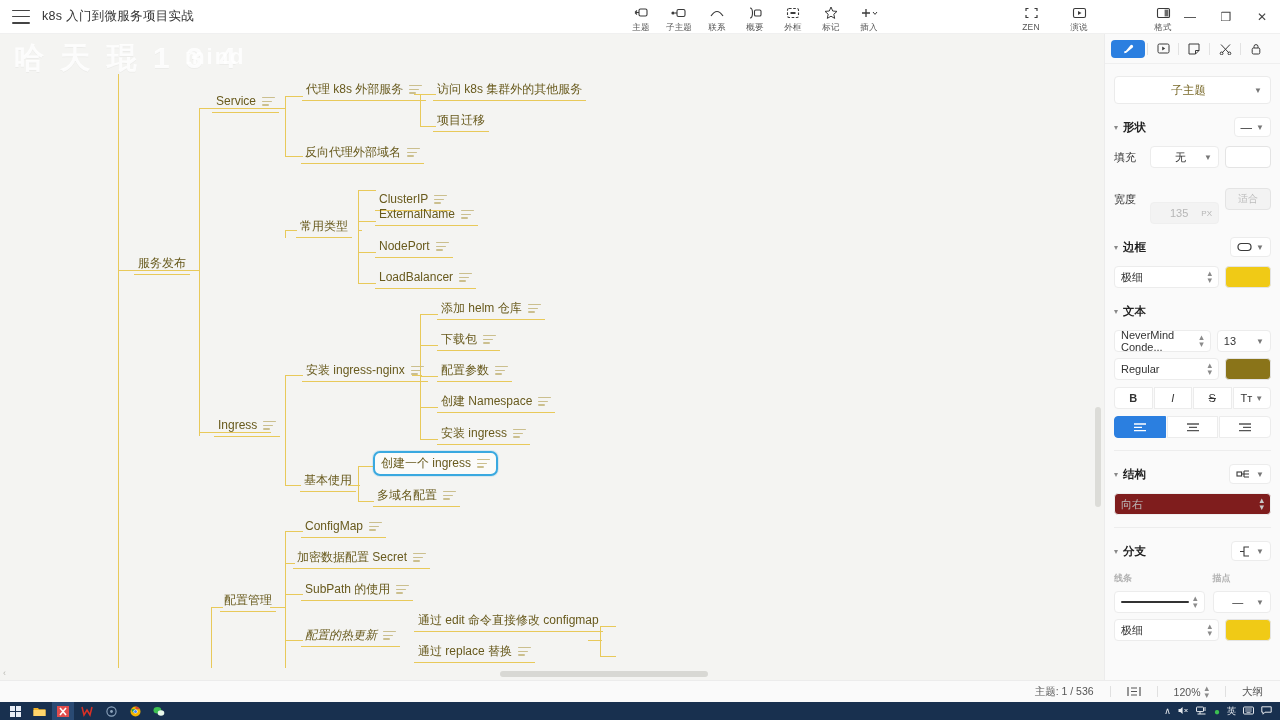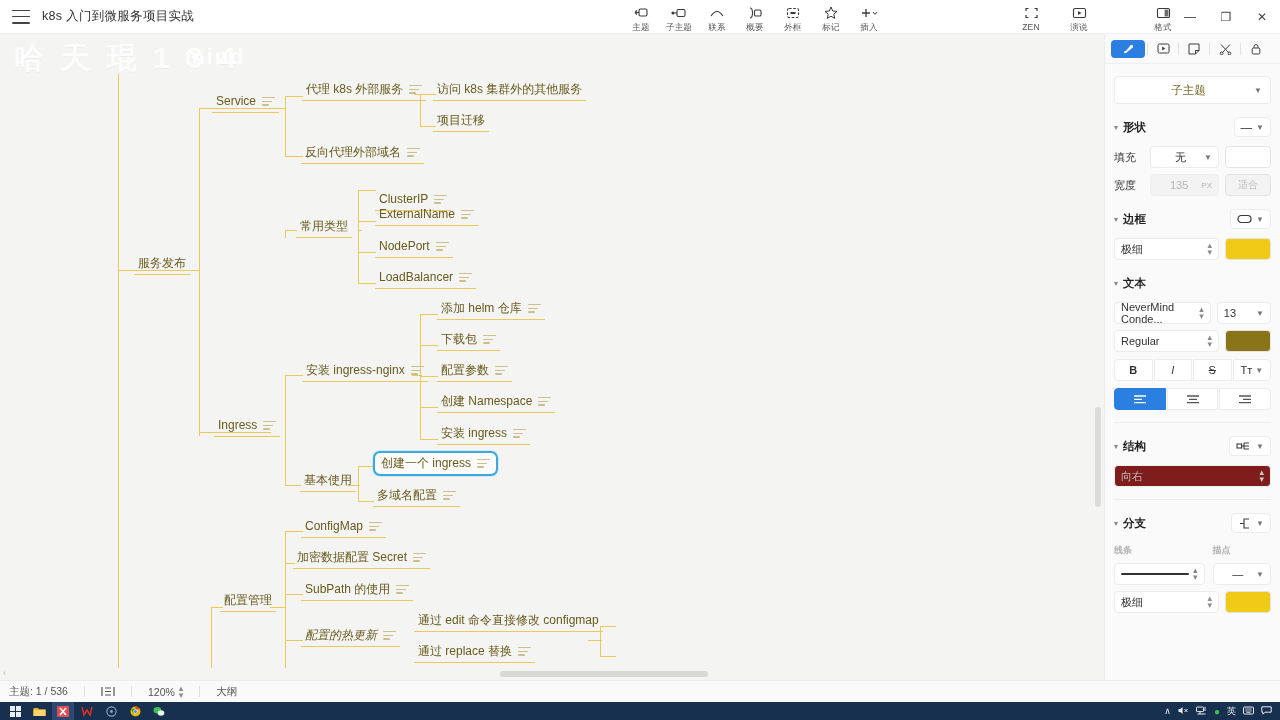--- a/index.html
+++ b/index.html
@@ -138,21 +138,21 @@
     background:#fff; border:1px solid #ececec; border-radius:4px;
     height: 20px; padding: 0 6px; cursor: pointer; font-weight: 400;
   }
   .row { display: flex; align-items: center; gap: 6px; margin-top: 6px; }
   .row .lbl { width: 30px; font-size: 11px; color: #333; }
   .ctl {
     flex: 1; height: 22px; background: #fff; border: 1px solid #ececec;
     border-radius: 4px; display:flex; align-items:center; padding: 0 6px;
     font-size: 11px; color: #333; cursor: pointer;
   }
-  .ctl.dis { background: #f3f3f3; color: #b6b6b6; border-color:#efefef; }
+  .ctl.dis { background: #f3f3f3; color: #b6b6b6; border-color:#efefef;margin-top:28px; }
   .ctl .cv { flex: 1; text-align: center; }
   .ctl.left .cv { text-align: left; }
   .swatch { width: 46px; height: 22px; border-radius: 4px; border: 1px solid #e4e4e4; }
   .stepper { font-size: 9px; color: #8b8b8b; line-height: 7px; text-align:center;}
 
   .fullctl {
     height: 22px; background:#fff; border:1px solid #ececec; border-radius:4px;
     display:flex; align-items:center; padding: 0 6px; font-size: 11px;
     margin-top: 6px; cursor:pointer;
   }
@@ -168,21 +168,21 @@
   .gbtn.active { background: #2b7fe0; color:#fff; border-color:#2b7fe0;}
   .divider { height:1px; background:#ededed; margin: 12px 9px 0 9px;}
   .minilbl { font-size: 9px; color:#b2b2b2; margin-top: 8px; font-weight: bold;}
 
   .linepreview { flex:1; height:2px; background:#333; border-radius:1px; }
 
   
   .statusbar {
     position: absolute; left: 0; top: 680px; width: 1280px; height: 22px;
     background: #fafafa; border-top: 1px solid #ececec;
-    display: flex; align-items: center; justify-content: flex-start;
+    display: flex; align-items: center; justify-content: flex-end;
     font-size: 10.5px; color: #555; padding-right: 8px; gap: 7px;
   }
   .sb-item { display:flex; align-items:center; gap:4px; padding: 0 9px; cursor: pointer; }
   .sb-sep { width: 1px; height: 11px; background: #e0e0e0; }
 
   
   .taskbar {
     position: absolute; left: 0; top: 702px; width: 1280px; height: 18px;
     background: #18304f; display: flex; align-items: center;
   }

